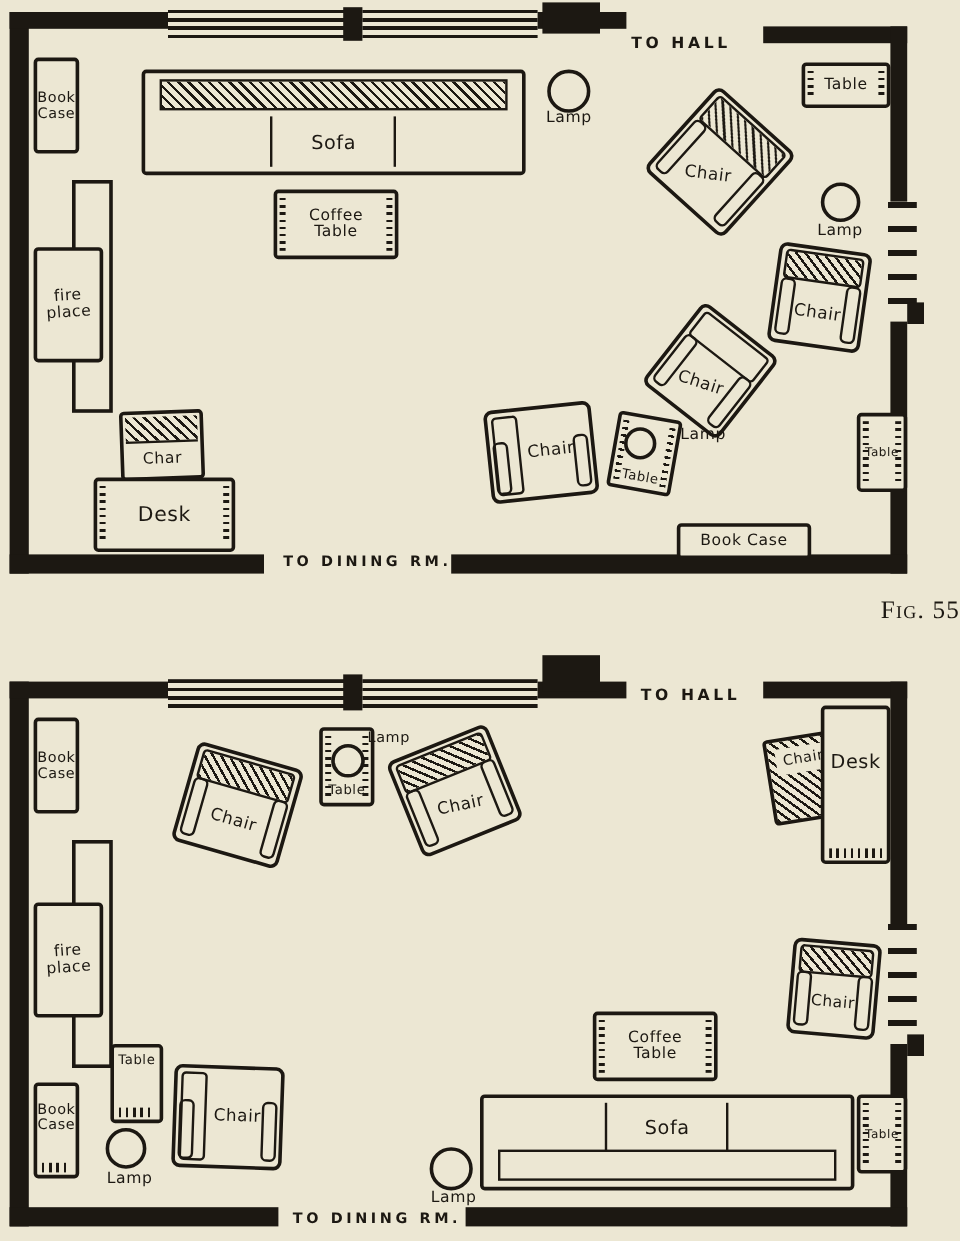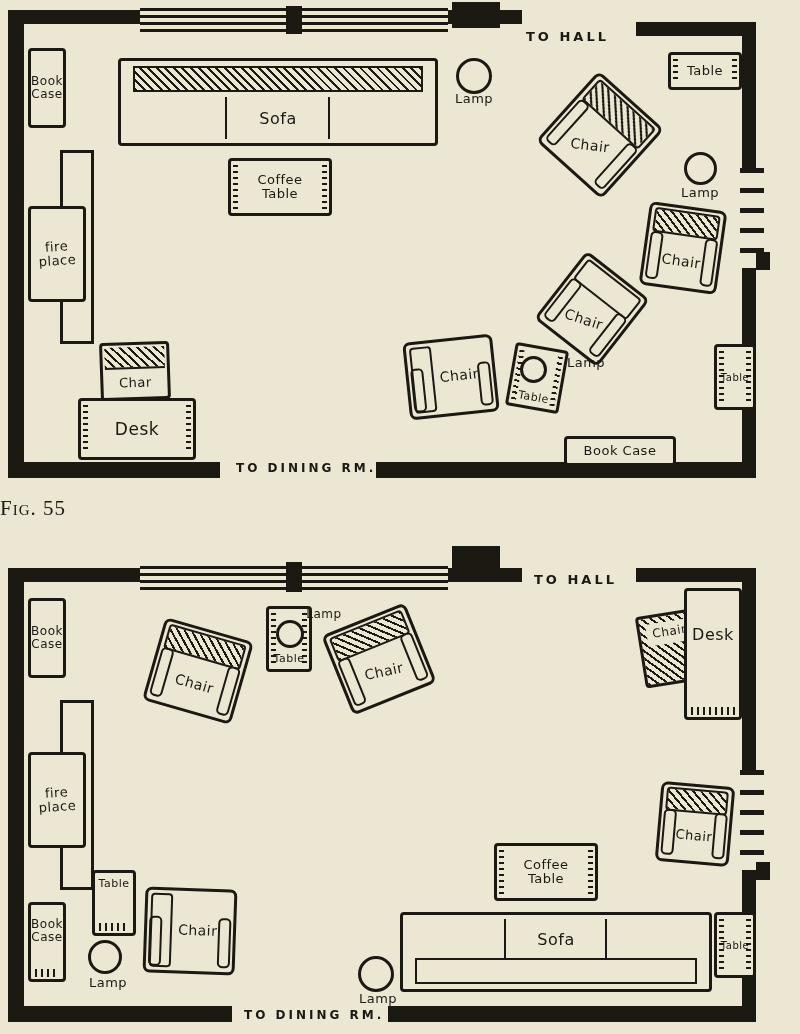--- a/index.html
+++ b/index.html
@@ -29,21 +29,21 @@
   .ticks::before,.ticks::after{content:"";position:absolute;top:4px;bottom:4px;width:5px;
         background:repeating-linear-gradient(to bottom,var(--ink) 0 2px,transparent 2px 6px);}
   .ticks::before{left:2px;} .ticks::after{right:2px;}
   .ticks-b::after{content:"";position:absolute;left:4px;right:4px;bottom:2px;height:8px;
         background:repeating-linear-gradient(to right,var(--ink) 0 2px,transparent 2px 6px);}
   .sofa-back{position:absolute;left:12px;right:12px;top:5px;height:26px;border:2px solid var(--ink);
         background:repeating-linear-gradient(45deg,var(--ink) 0 2px,var(--paper) 2px 6px);}
   .sofa-back.bottom{top:auto;bottom:5px;background:none;}
   .divider{position:absolute;width:2px;background:var(--ink);}
   .dirlabel{position:absolute;font-weight:bold;letter-spacing:3px;font-size:13px;white-space:nowrap;}
-  .caption{position:absolute;left:0;width:800px;text-align:left;
+  .caption{position:absolute;left:0;width:800px;text-align:right;
         font-family:"Liberation Serif",serif;font-variant:small-caps;font-size:21px;letter-spacing:1px;}
 </style>
 </head>
 <body>
 
 <div>
 
   <div class="wall" style="left:8px;top:10px;width:16px;height:468px;"></div>
   <div class="wall" style="left:8px;top:10px;width:132px;height:14px;"></div>
   <div class="win-h" style="left:140px;top:8px;width:148px;height:26px;"></div>

